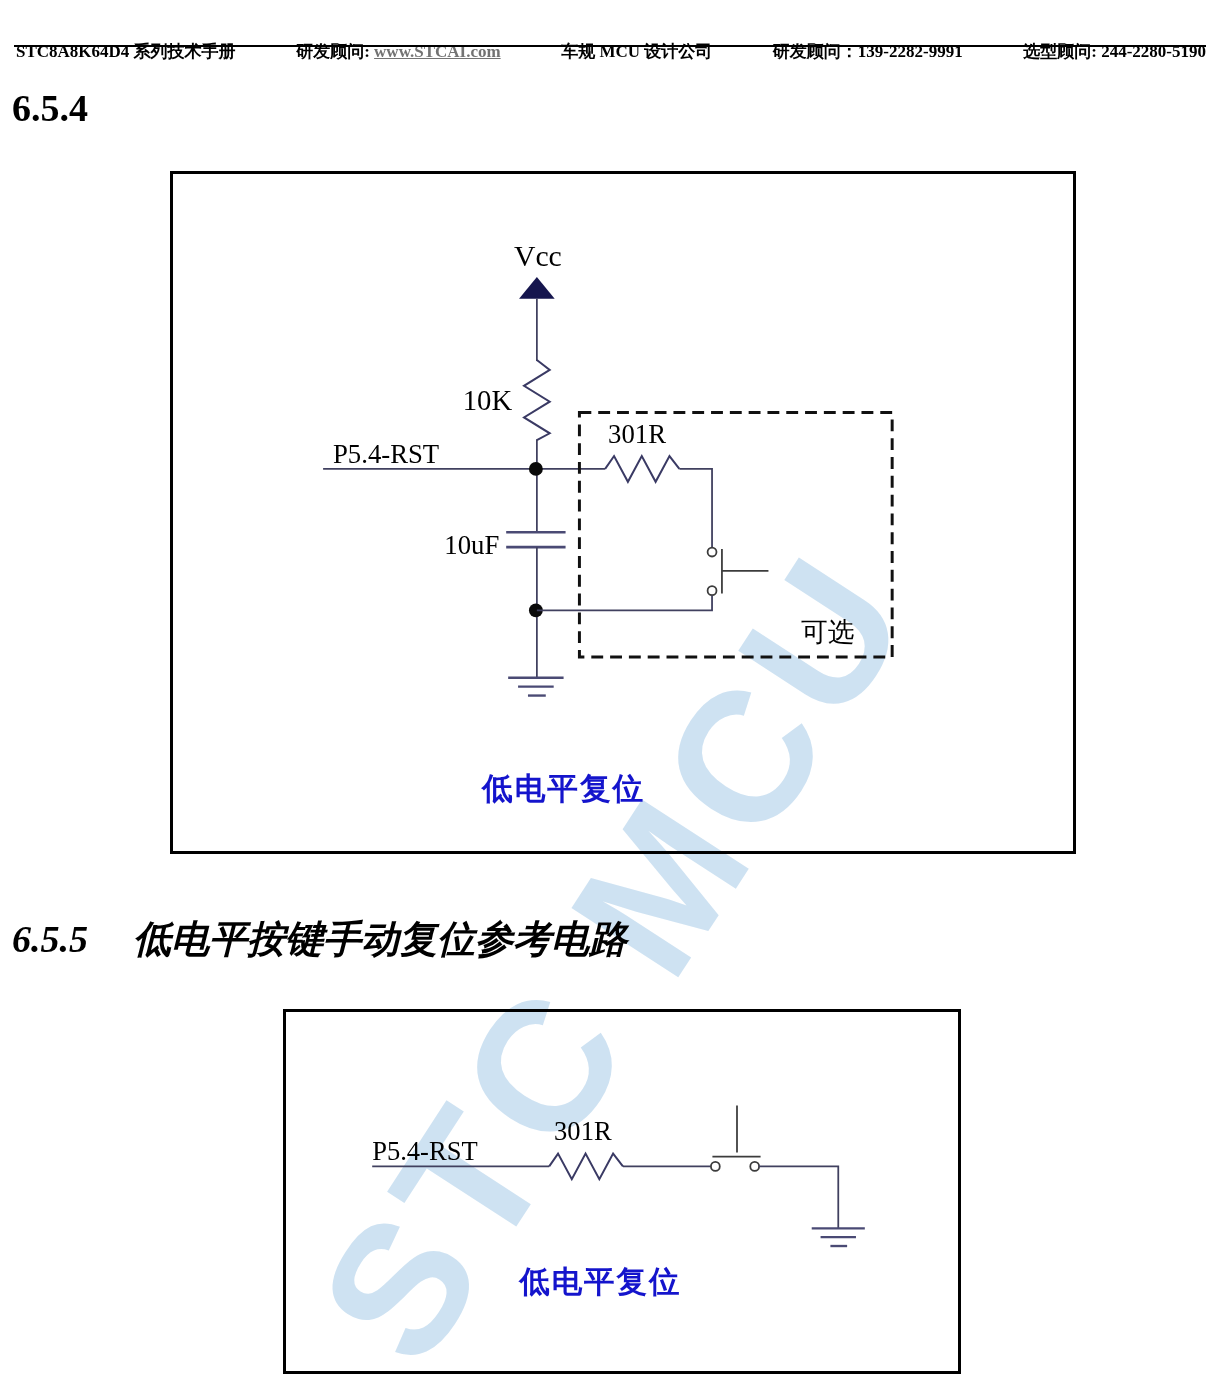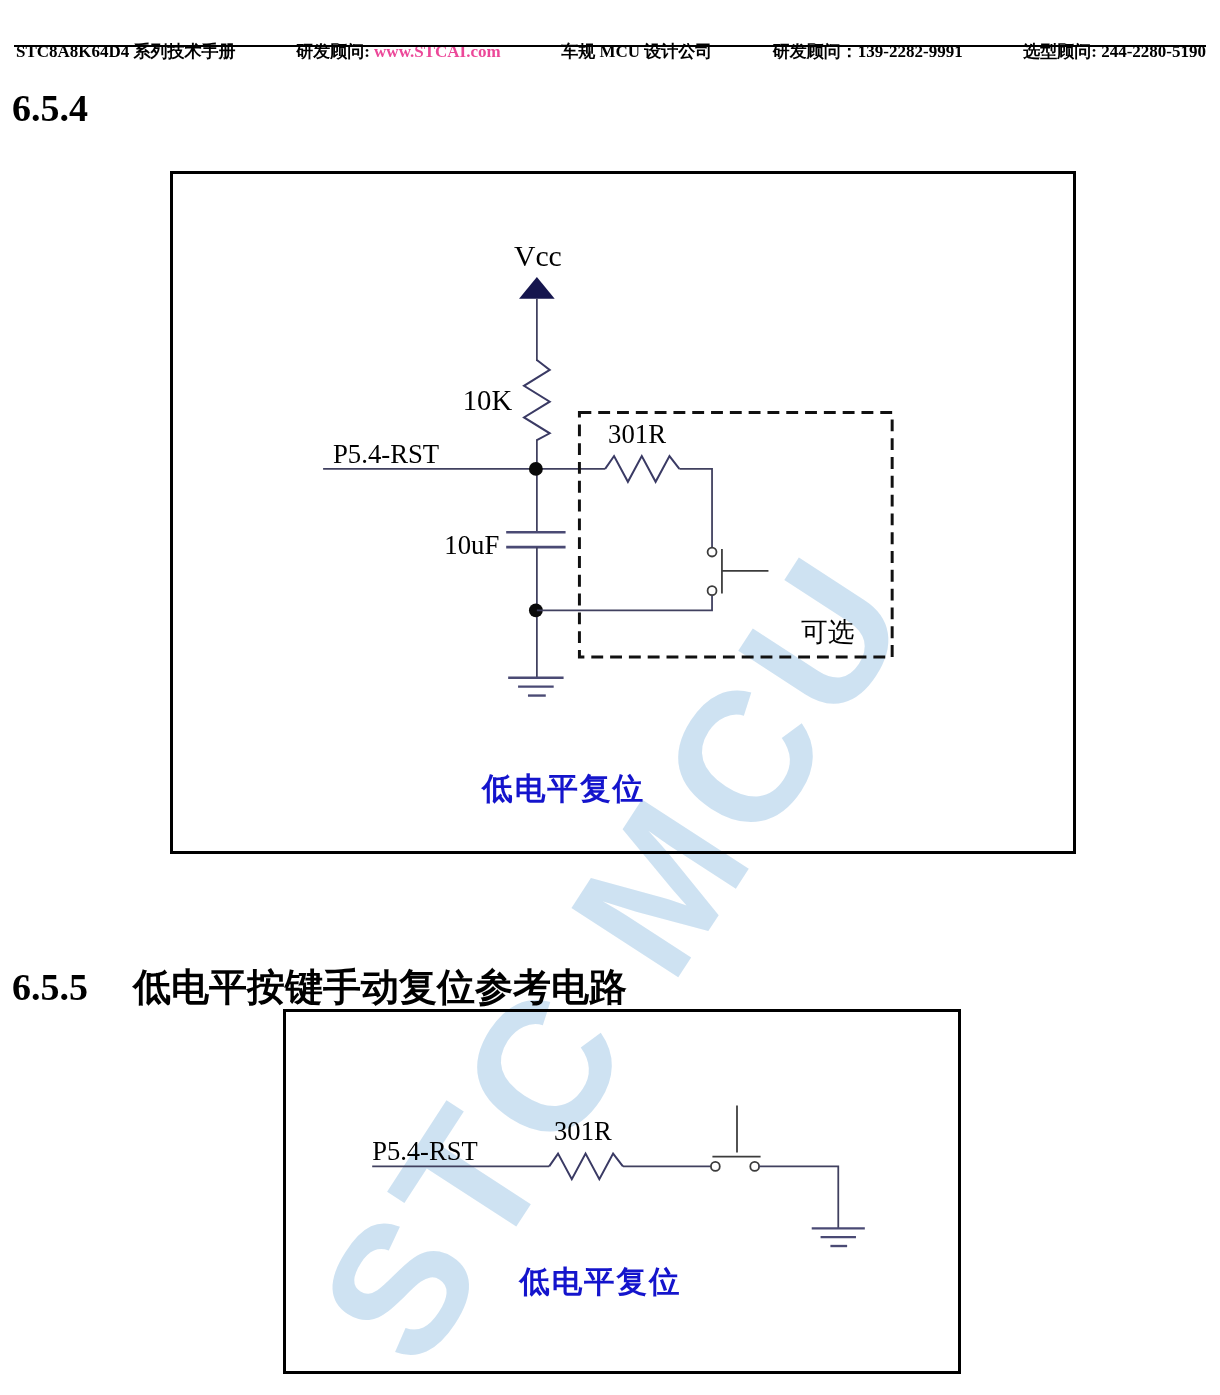--- a/index.html
+++ b/index.html
@@ -12,28 +12,28 @@
              transform:rotate(-57deg);transform-origin:center;
              font-family:"Liberation Sans",sans-serif;font-weight:bold;
              font-size:185px;letter-spacing:10px;white-space:nowrap;
              color:rgba(125,180,220,0.38);z-index:0;pointer-events:none;}
 
   
   .header-row{position:absolute;top:16px;left:16px;right:14px;z-index:2;
               display:flex;justify-content:space-between;align-items:baseline;
               font-weight:bold;font-size:17px;white-space:nowrap;}
   .header-row .seg{display:inline-block;margin-top:24px;}
-  .weblink{color:#ec4899;}
+  .weblink{color:#737373;text-decoration:underline;}
   .header-rule{position:absolute;top:45px;left:14px;right:14px;border-top:2.5px solid #000;z-index:2;}
 
   
   .section-h{position:absolute;left:12px;display:flex;gap:45px;align-items:baseline;
              font-weight:bold;font-size:38px;z-index:2;white-space:nowrap;}
   .h1{top:86px;}
-  .h2{top:962px;}
+  .h2{top:914px;font-style:italic;}
 
   
   .cbox{position:absolute;border:3px solid #000;background:transparent;z-index:1;}
   .box1{left:170px;top:171px;width:900px;height:677px;}
   .box2{left:283px;top:1009px;width:672px;height:359px;}
   svg{display:block;}
   svg text{font-family:"Liberation Serif",serif;fill:#000;}
   .caption{fill:#1414cc;font-weight:bold;letter-spacing:2px;}
   .wire{stroke:#40405f;stroke-width:1.8;fill:none;}
   .zig{stroke:#3a3a64;stroke-width:2;fill:none;stroke-linejoin:miter;}

